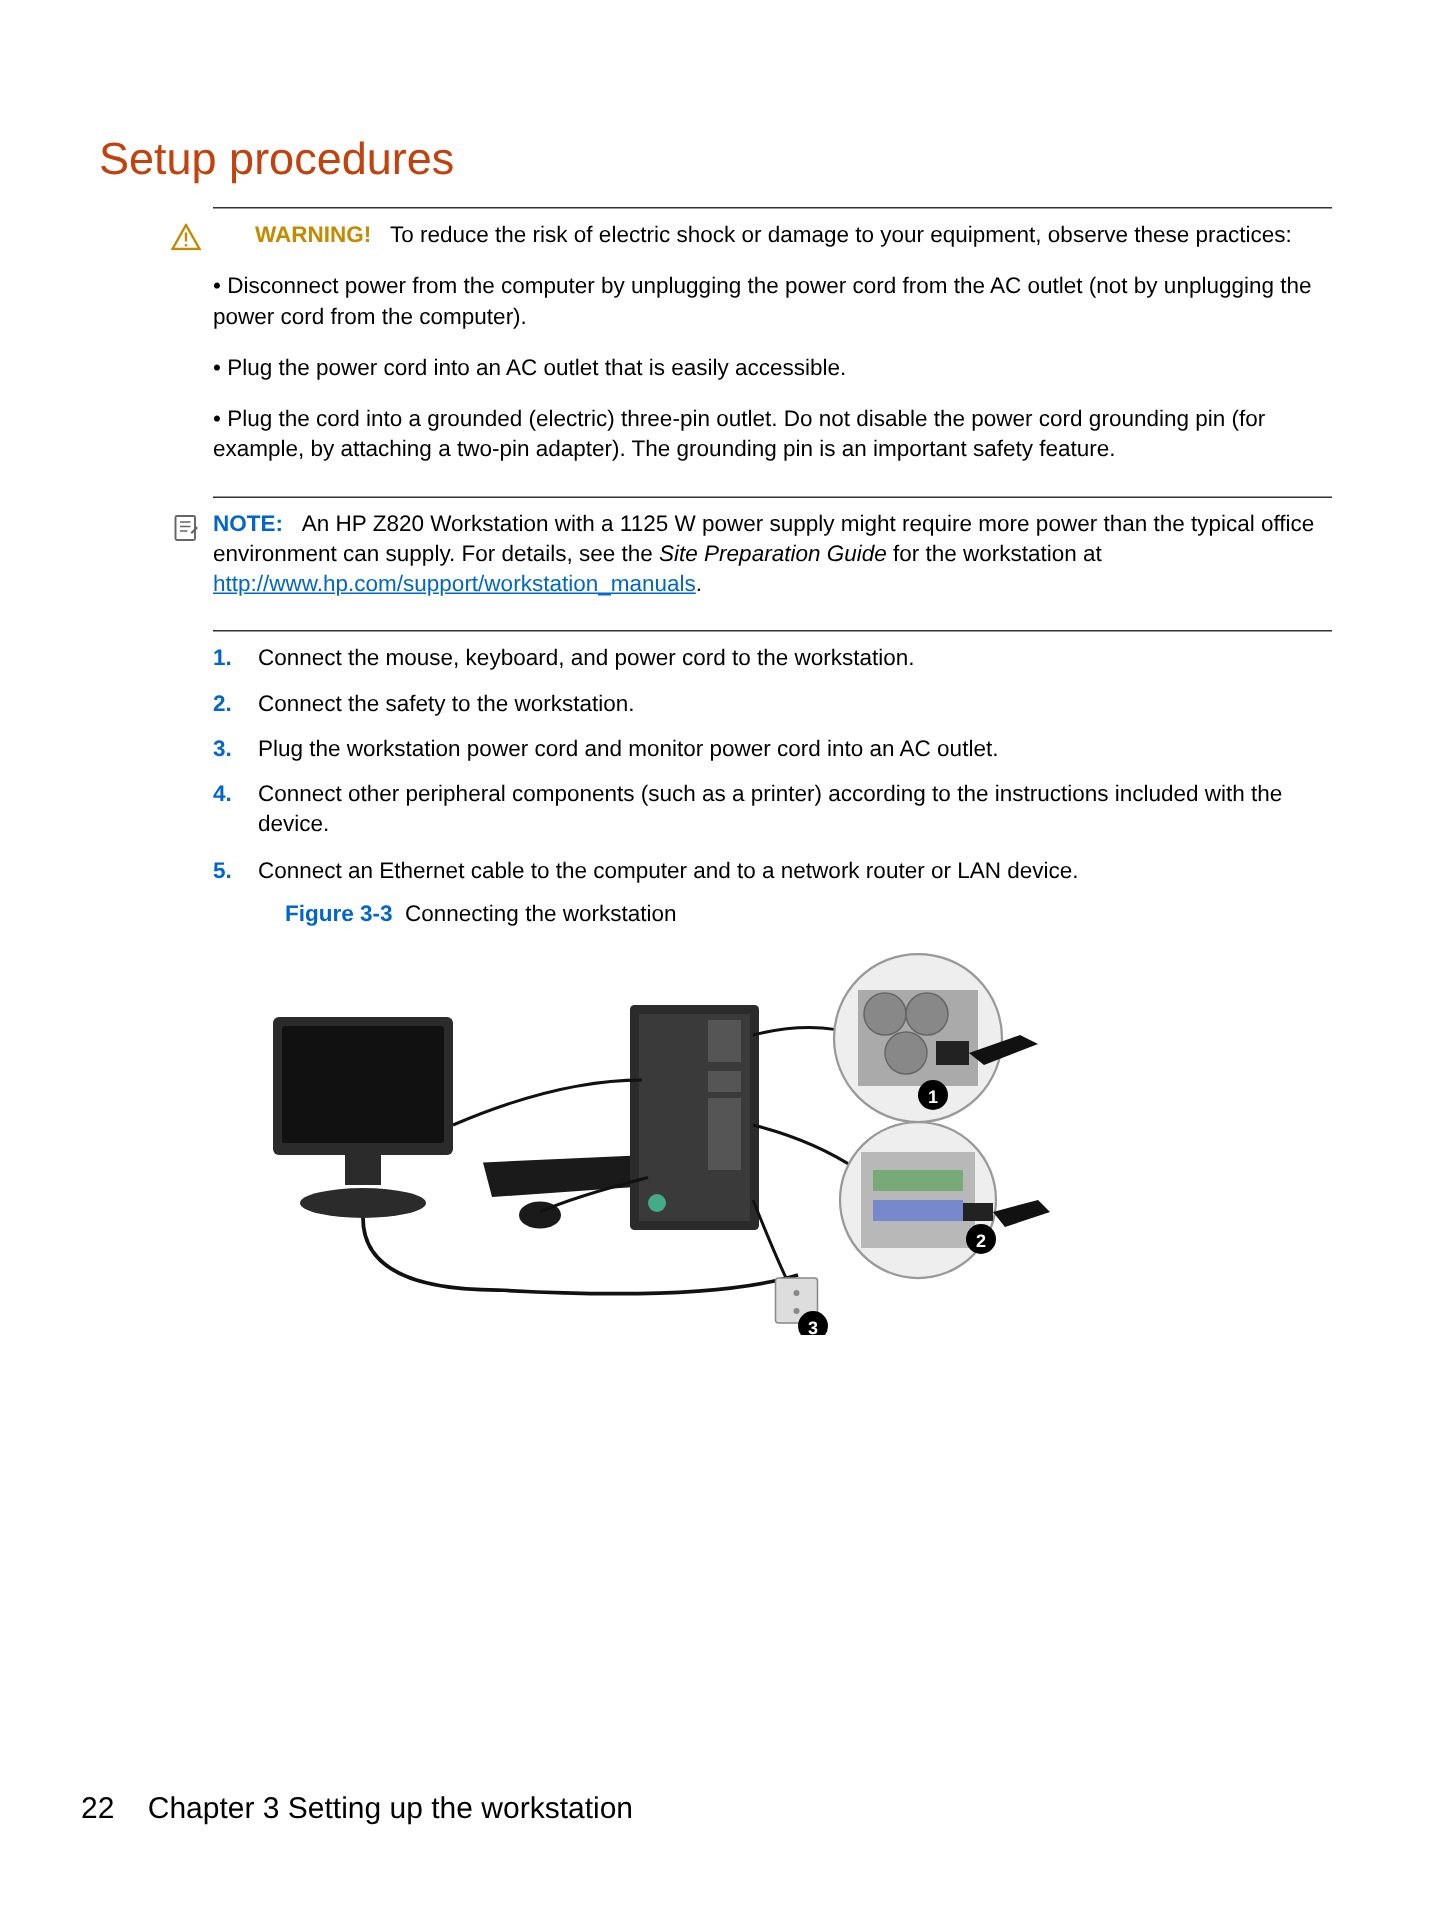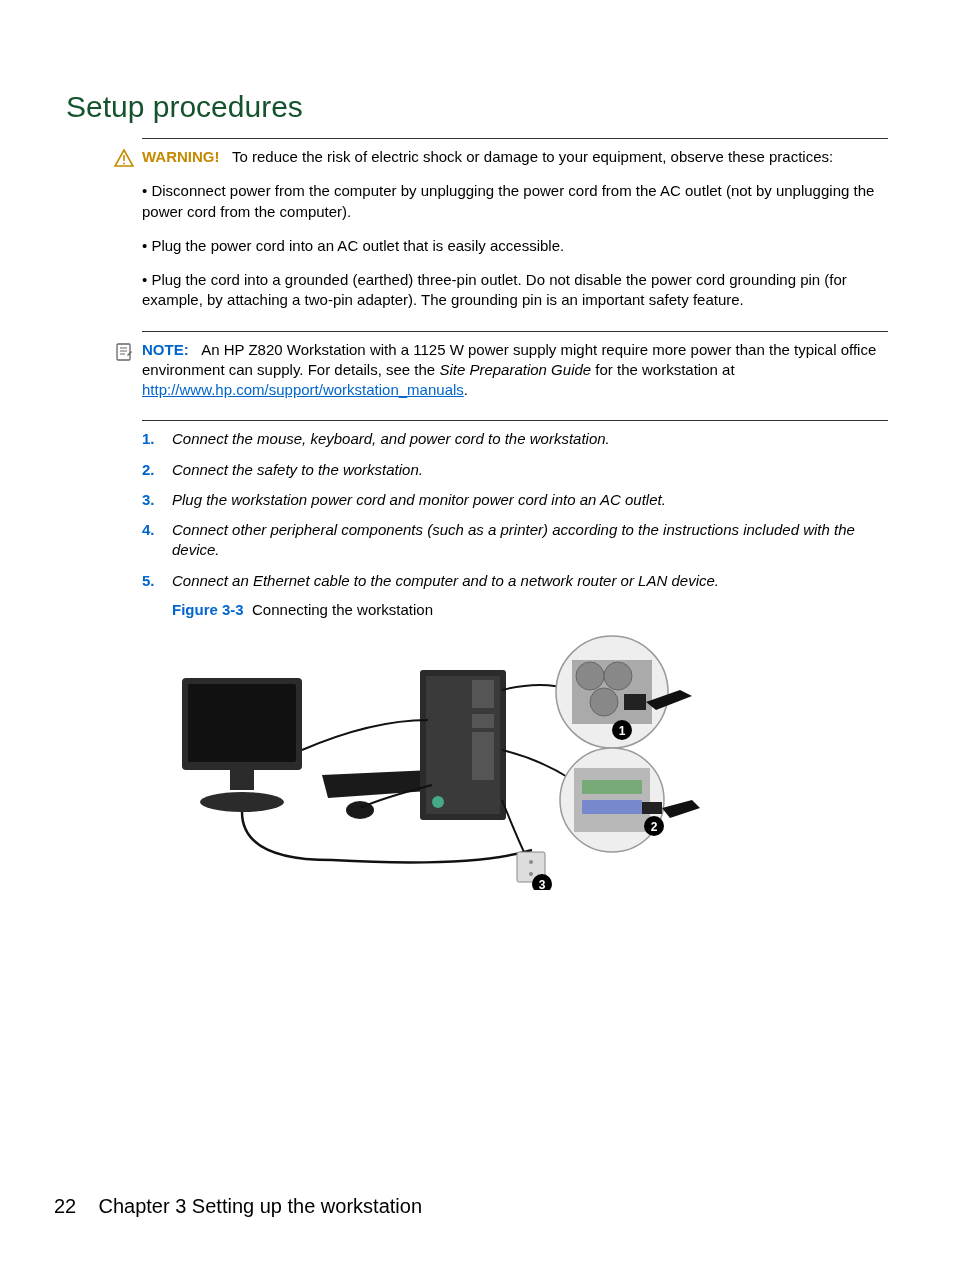--- a/index.html
+++ b/index.html
@@ -14,21 +14,21 @@
     background: #fff;
   }
   .page {
     padding: 90px 66px 40px 66px;
     box-sizing: border-box;
     height: 100%;
     position: relative;
   }
   .section-title {
     font-size: 30px;
-    color: #14532d;
+    color: #c2410c;
     font-weight: normal;
     margin: 0 0 14px 0;
   }
   .hr {
     border: none;
     border-top: 1px solid #333;
     margin: 0 0 8px 0;
     margin-left: 76px;
   }
   .content {
@@ -44,20 +44,21 @@
     margin-left: -28px;
     margin-right: 4px;
     margin-top: 2px;
   }
   .callout-body {
     flex: 1;
   }
   .warning-label {
     color: #c48a00;
     font-weight: bold;
+    margin-left: 28px;
   }
   .note-label {
     color: #0066cc;
     font-weight: bold;
   }
   .para {
     margin: 0 0 14px 0;
     line-height: 1.35;
   }
   .bullet {
@@ -74,25 +75,25 @@
     line-height: 1.35;
   }
   .ol-num {
     color: #0066cc;
     font-weight: bold;
     width: 30px;
     flex-shrink: 0;
   }
   .ol-body {
     flex: 1;
-    font-style: italic;
   }
   .figure-label {
     color: #0066cc;
     font-weight: bold;
+    margin-left: 18px;
   }
   .figure-caption {
     margin: 6px 0 12px 30px;
   }
   .figure-image {
     margin-left: 30px;
     margin-top: 8px;
   }
   .footer {
     position: absolute;
@@ -125,21 +126,21 @@
           <circle cx="10" cy="14.5" r="0.9" fill="#c48a00"></circle>
         </svg>
       </div>
       <div class="callout-body">
         <p class="para">
           <span class="warning-label">WARNING!</span>
           &nbsp;&nbsp;<span>To reduce the risk of electric shock or damage to your equipment, observe these practices:</span>
         </p>
         <p class="bullet">• Disconnect power from the computer by unplugging the power cord from the AC outlet (not by unplugging the power cord from the computer).</p>
         <p class="bullet">• Plug the power cord into an AC outlet that is easily accessible.</p>
-        <p class="bullet">• Plug the cord into a grounded (earthed) three-pin outlet. Do not disable the power cord grounding pin (for example, by attaching a two-pin adapter). The grounding pin is an important safety feature.</p>
+        <p class="bullet">• Plug the cord into a grounded (electric) three-pin outlet. Do not disable the power cord grounding pin (for example, by attaching a two-pin adapter). The grounding pin is an important safety feature.</p>
       </div>
     </div>
 
     <hr class="hr" style="margin-left:0">
 
     <div class="callout">
       <div class="callout-icon">
         <svg width="20" height="20" viewBox="0 0 20 20">
           <rect x="3" y="2" width="13" height="16" rx="1" fill="none" stroke="#666" stroke-width="1.3"></rect>
           <line x1="6" y1="6" x2="13" y2="6" stroke="#666" stroke-width="1"></line>

